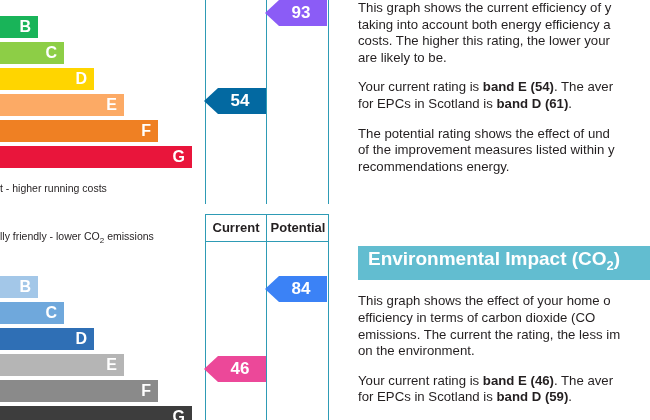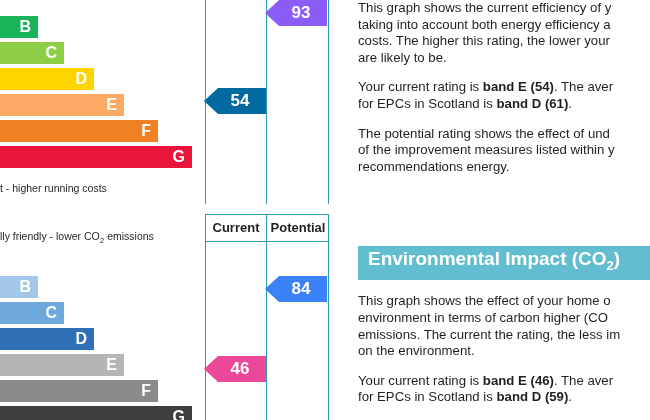--- a/index.html
+++ b/index.html
@@ -234,21 +234,21 @@
       <div class="col-line" style="left:328px; top:6px; height:206px;"></div>
 
       <div class="score" style="left:204px; top:148px; background:#ec4899;">46</div>
       <div class="score" style="left:265px; top:68px; background:#3b82f6;">84</div>
     </div>
 
     <div class="text-panel" style="top:38px;">
       <div class="section-banner"><span>Environmental Impact (CO</span><sub>2</sub><span>)</span></div>
       <p>
         <span>This graph shows the effect of your home o</span><br>
-        <span>environment in terms of carbon higher (CO</span><br>
+        <span>efficiency in terms of carbon dioxide (CO</span><br>
         <span>emissions. The current the rating, the less im</span><br>
         <span>on the environment.</span>
       </p>
       <p>
         <span>Your current rating is </span><b>band E (46)</b><span>. The aver</span><br>
         <span>for EPCs in Scotland is </span><b>band D (59)</b><span>.</span>
       </p>
       <p>
         <span>The potential rating shows the effect of und</span><br>
         

